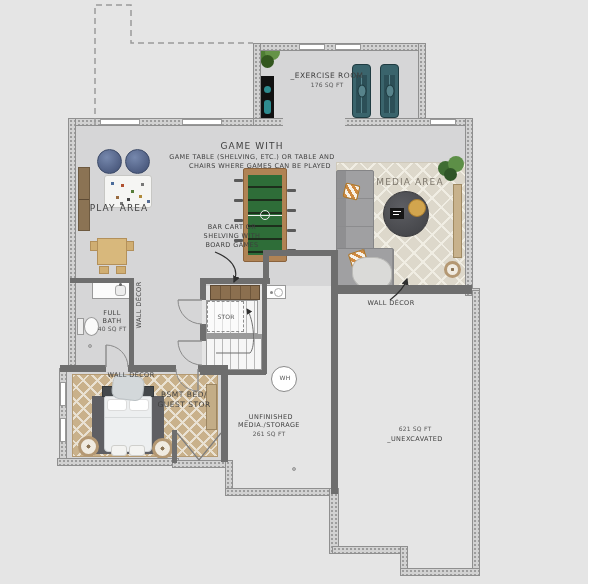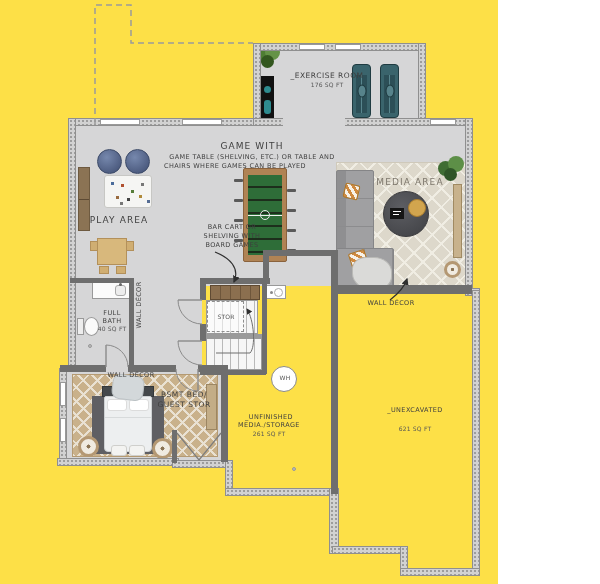--- a/index.html
+++ b/index.html
@@ -1,17 +1,17 @@
 <!DOCTYPE html>
 <html><head>
 <meta charset="utf-8">
 <style>
   html,body{margin:0;padding:0;background:#ffffff;}
   *{box-sizing:border-box;}
-  .canvas{position:relative;width:498px;height:584px;background:#fde047;overflow:hidden;
+  .canvas{position:relative;width:588px;height:584px;background:#e5e5e5;overflow:hidden;
           font-family:"DejaVu Sans",sans-serif;}
   .abs{position:absolute;}
   
   .floor{background:#d6d6d7;}
   
   .we{background-color:#d2d2d2;background-image:radial-gradient(circle,#9b9b9b 0.7px,transparent 0.9px);
       background-size:4px 4px;border:1px solid #8f8f8f;}
   .wi{background:#6e6e6e;}
   
   .winh{background:linear-gradient(to bottom,transparent 42%,#999 42%,#999 58%,transparent 58%) #fff;border:1px solid #999;}
@@ -227,23 +227,23 @@
     <path d="M215,252 C230,258 240,268 234,282" fill="none" stroke="#2f2f2f" stroke-width="1.2" marker-end="url(#ah)"></path>
     <path d="M390,300 C398,294 404,288 407,279" fill="none" stroke="#2f2f2f" stroke-width="1.2" marker-end="url(#ah)"></path>
     <path d="M216,353 H250 C256,347 254,320 247,309" fill="none" stroke="#6f6f6f" stroke-width="1" marker-end="url(#ah)"></path>
   </svg>
 
   <div class="lbl t7" style="left:327px;top:72px;">_EXERCISE ROOM</div>
   <div class="lbl t55" style="left:327px;top:82px;">176 SQ FT</div>
 
   <div class="lbl t9" style="left:252px;top:141px;">GAME WITH</div>
   <div class="lbl t65" style="left:252px;top:154px;">GAME TABLE (SHELVING, ETC.) OR  TABLE AND</div>
-  <div class="lbl t65" style="left:235px;top:163px;text-align:center;">CHAIRS WHERE GAMES CAN BE PLAYED</div>
-
-  <div class="lbl t9" style="left:119px;top:215px;text-align:center;">PLAY AREA</div>
+  <div class="lbl t65" style="left:260px;top:163px;text-align:center;">CHAIRS WHERE GAMES CAN BE PLAYED</div>
+
+  <div class="lbl t9" style="left:119px;top:203px;text-align:center;">PLAY AREA</div>
   <div class="lbl t9 muted" style="left:410px;top:177px;">MEDIA AREA</div>
 
   <div class="lbl t65" style="left:232px;top:224px;">BAR CART OR</div>
   <div class="lbl t65" style="left:232px;top:233px;">SHELVING WITH</div>
   <div class="lbl t65" style="left:232px;top:242px;">BOARD GAMES</div>
 
   <div class="lbl t65 vert" style="left:140px;top:305px;">WALL DÉCOR</div>
   <div class="lbl t65" style="left:131px;top:372px;">WALL DÉCOR</div>
   <div class="lbl t65" style="left:391px;top:300px;">WALL DÉCOR</div>
 
@@ -253,16 +253,16 @@
 
   <div class="lbl t55" style="left:226px;top:314px;">STOR</div>
 
   <div class="lbl t7" style="left:184px;top:391px;">BSMT BED/</div>
   <div class="lbl t7" style="left:184px;top:401px;">GUEST STOR</div>
 
   <div class="lbl t65" style="left:269px;top:414px;">_UNFINISHED</div>
   <div class="lbl t65" style="left:269px;top:422px;">MEDIA./STORAGE</div>
   <div class="lbl t55" style="left:269px;top:431px;">261 SQ FT</div>
 
-  <div class="lbl t65" style="left:415px;top:407px;">_UNEXCAVATED</div>
+  <div class="lbl t65" style="left:415px;top:436px;">_UNEXCAVATED</div>
   <div class="lbl t55" style="left:415px;top:426px;">621 SQ FT</div>
 
 </div>
 
 </body></html>

